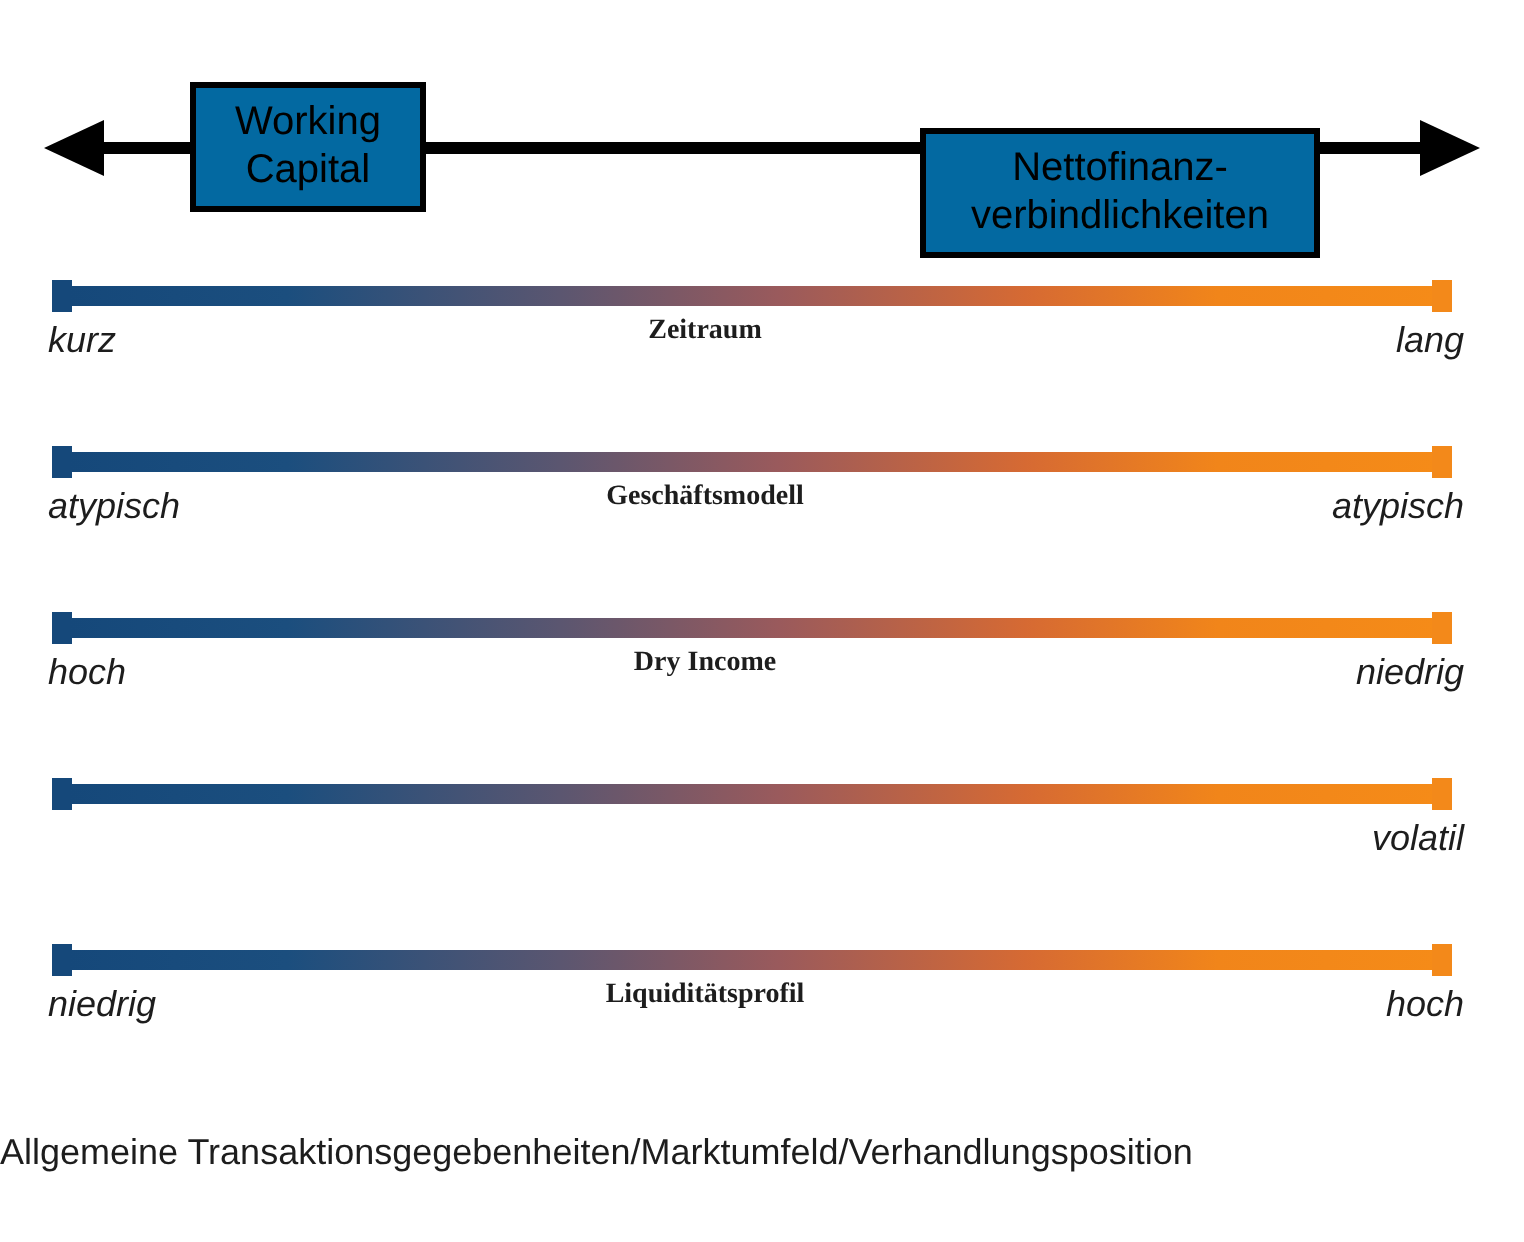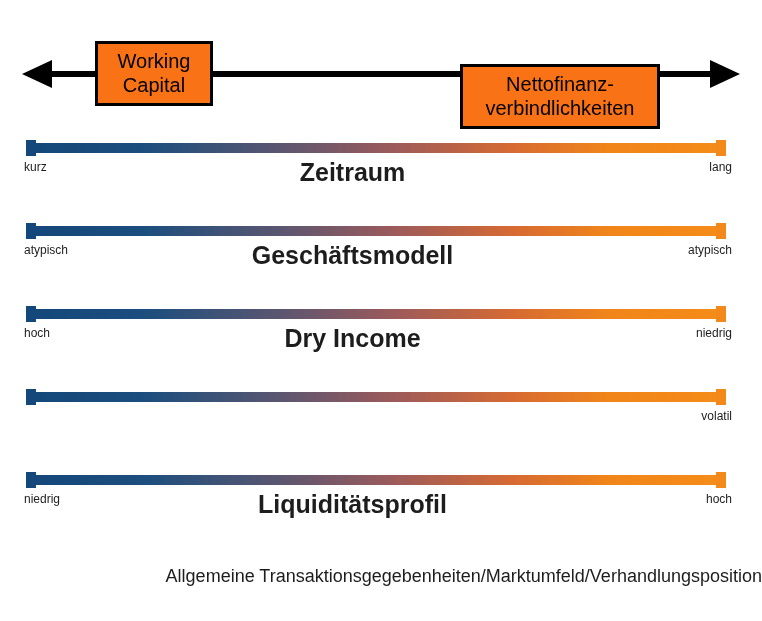--- a/index.html
+++ b/index.html
@@ -51,21 +51,21 @@
     right: 0px;
     top: 22px;
     width: 0;
     height: 0;
     border-top: 14px solid transparent;
     border-bottom: 14px solid transparent;
     border-left: 30px solid #000000;
   }
   .label-box {
     position: absolute;
-    background: #f97316;
+    background: #0369a1;
     border: 3px solid #000000;
     box-sizing: border-box;
     display: flex;
     flex-direction: column;
     align-items: center;
     justify-content: center;
     line-height: 1.18;
     font-size: 20px;
     text-align: center;
     padding: 4px 4px;
@@ -119,41 +119,43 @@
   }
   .cap.start { left: 0px; background: #15487a; }
   .cap.end { right: 0px; background: #f3891a; }
 
   .row-title {
     position: absolute;
     top: 30px;
     left: 0;
     width: 705px;
     text-align: center;
-    font-size: 25px;
+    font-size: 14px;
     font-weight: bold;
     color: #1d1d1d;
+    font-family: Liberation Serif, serif;
   }
   .end-label {
     position: absolute;
     top: 32px;
-    font-size: 12px;
+    font-size: 18px;
     color: #1d1d1d;
     white-space: nowrap;
+    font-style: italic;
   }
   .end-label.left { left: 24px; }
   .end-label.right { right: 30px; }
 
   
   .footer {
     position: absolute;
     left: 0;
     top: 566px;
     width: 762px;
-    text-align: right;
+    text-align: left;
     font-size: 18px;
     color: #1d1d1d;
   }
 </style>
 </head>
 <body>
 
 <div id="canvas">
 
   <div class="top-axis">

